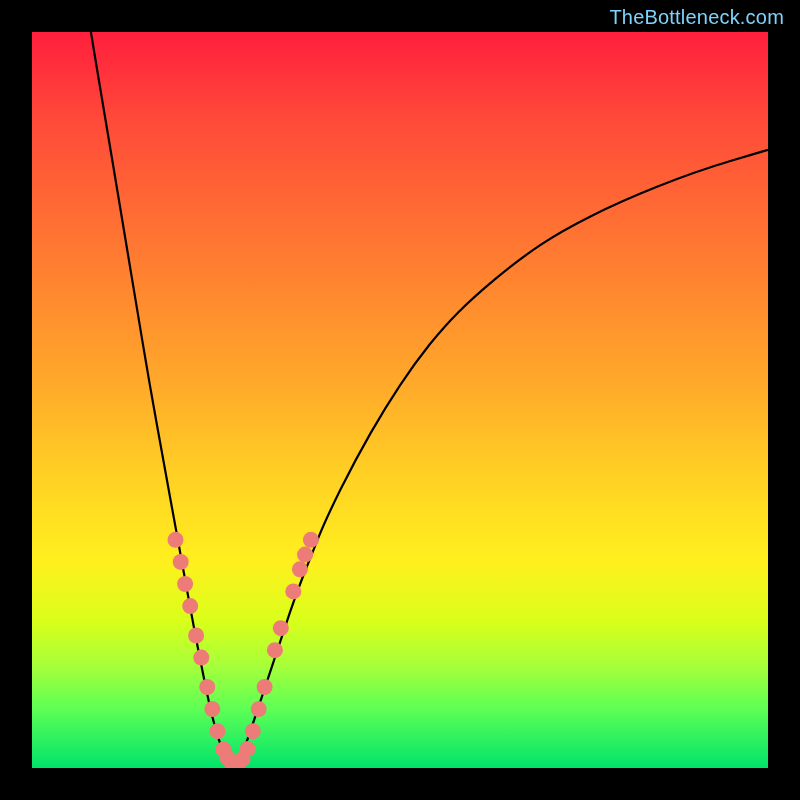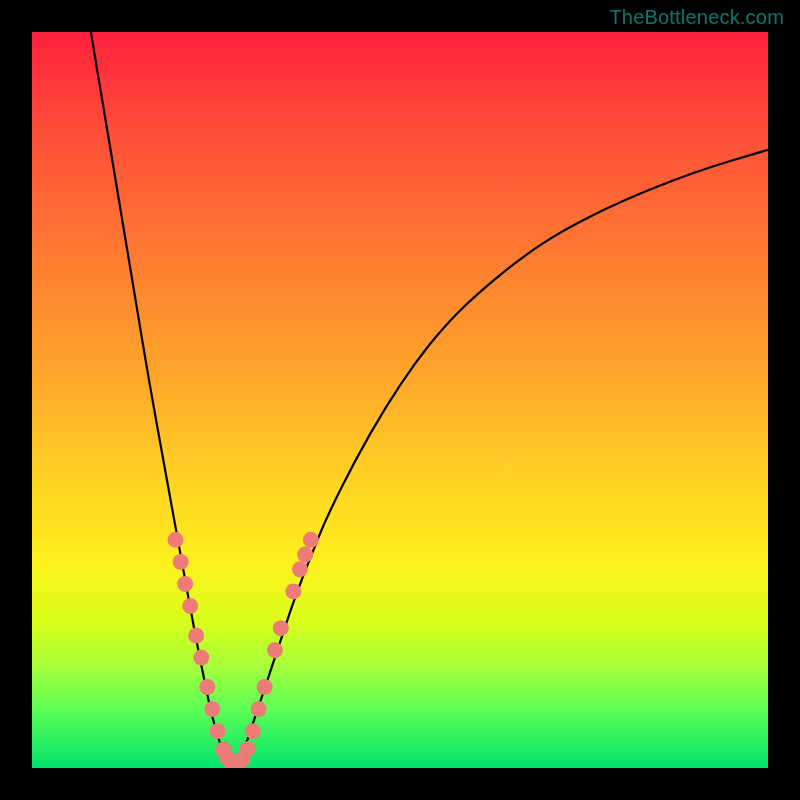--- a/index.html
+++ b/index.html
@@ -38,21 +38,21 @@
       #d9ff1a 80%,
       #a8ff3a 86%,
       #5dff55 92%,
       #00e36b 100%
     );
   }
   .watermark {
     position: absolute;
     top: 6px;
     right: 16px;
-    color: #0f766e;
+    color: #7dd3fc;
     font-size: 20px;
     font-weight: 400;
     letter-spacing: 0.2px;
     z-index: 5;
   }
   svg.curve {
     position: absolute;
     top: 0;
     left: 0;
     width: 736px;

